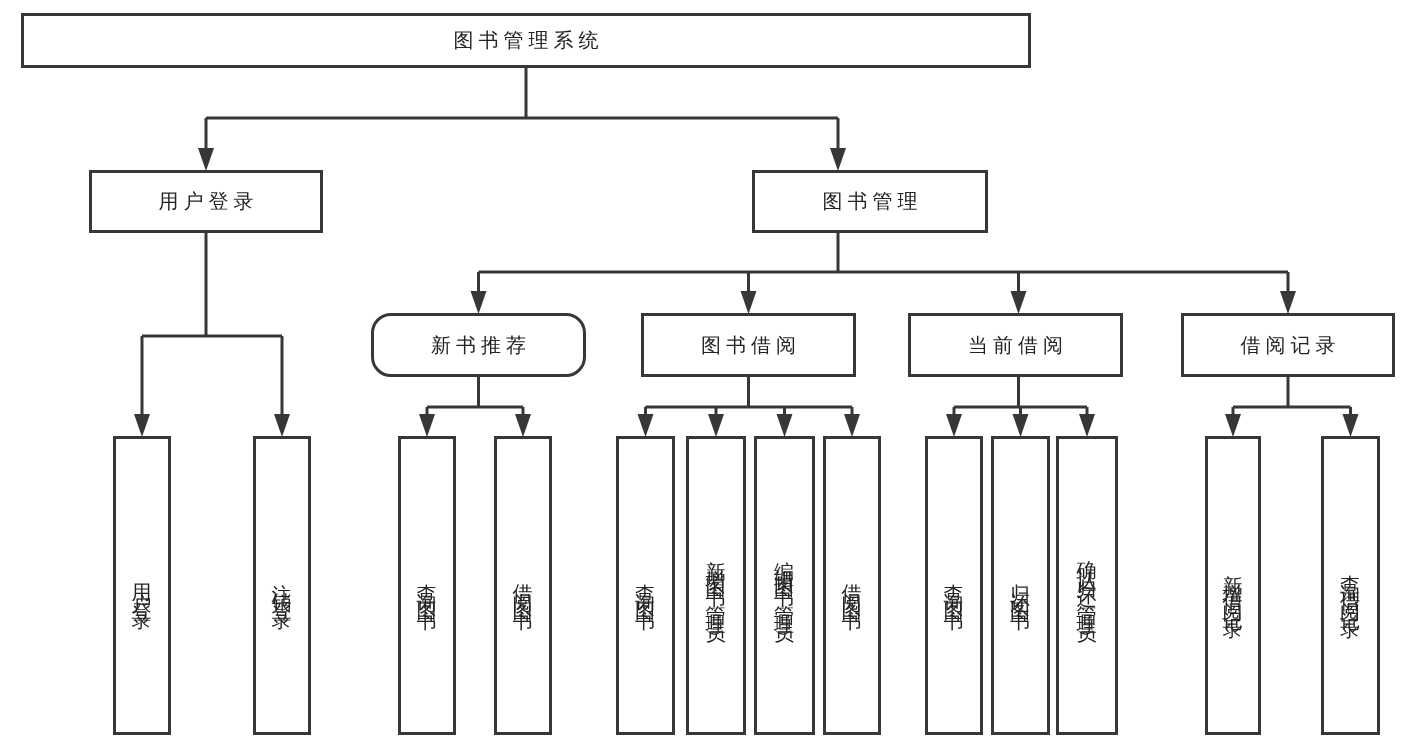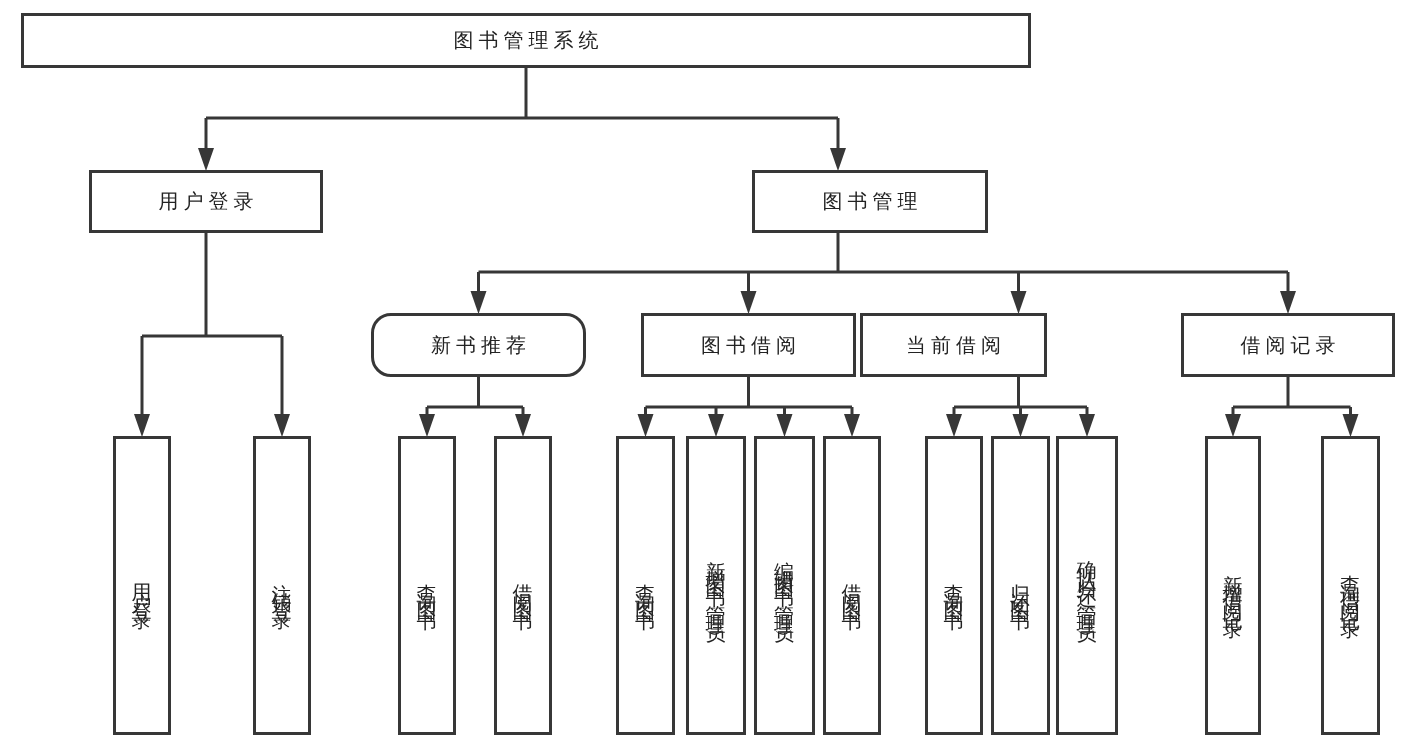--- a/index.html
+++ b/index.html
@@ -116,21 +116,21 @@
       <div class="node v" style="left: 245px; top: 436px; width: 58px; height: 299px;">注销登录</div>
       <div class="node h" style="left: 744px; top: 170px; width: 236px; height: 63px;">图书管理</div>
       <div class="node h" style="left: 363px; top: 313px; width: 215px; height: 64px; border-radius: 20px;">新书推荐</div>
       <div class="node v" style="left: 390px; top: 436px; width: 58px; height: 299px;">查询图书</div>
       <div class="node v" style="left: 486px; top: 436px; width: 58px; height: 299px;">借阅图书</div>
       <div class="node h" style="left: 633px; top: 313px; width: 215px; height: 64px;">图书借阅</div>
       <div class="node v" style="left: 608px; top: 436px; width: 59px; height: 299px;">查询图书</div>
       <div class="node v" style="left: 678px; top: 436px; width: 60px; height: 299px;">新增图书（管理员）</div>
       <div class="node v" style="left: 746px; top: 436px; width: 61px; height: 299px;">编辑图书（管理员）</div>
       <div class="node v" style="left: 815px; top: 436px; width: 58px; height: 299px;">借阅图书</div>
-      <div class="node h" style="left: 852px; top: 313px; width: 187px; height: 64px;">当前借阅</div>
+      <div class="node h" style="left: 900px; top: 313px; width: 215px; height: 64px;">当前借阅</div>
       <div class="node v" style="left: 917px; top: 436px; width: 58px; height: 299px;">查询图书</div>
       <div class="node v" style="left: 983px; top: 436px; width: 59px; height: 299px;">归还图书</div>
       <div class="node v" style="left: 1048px; top: 436px; width: 62px; height: 299px;">确认归还（管理员）</div>
       <div class="node h" style="left: 1173px; top: 313px; width: 214px; height: 64px;">借阅记录</div>
       <div class="node v" style="left: 1197px; top: 436px; width: 56px; height: 299px;">新增借阅记录</div>
       <div class="node v" style="left: 1313px; top: 436px; width: 59px; height: 299px;">查询借阅记录</div>
     </div>
 </div>
 
 </body></html>

